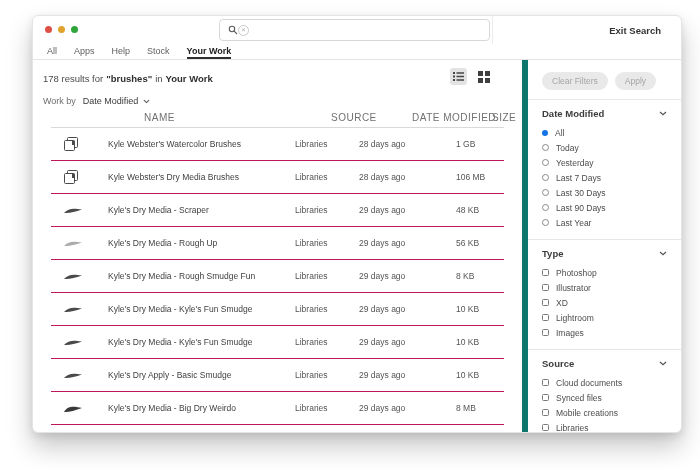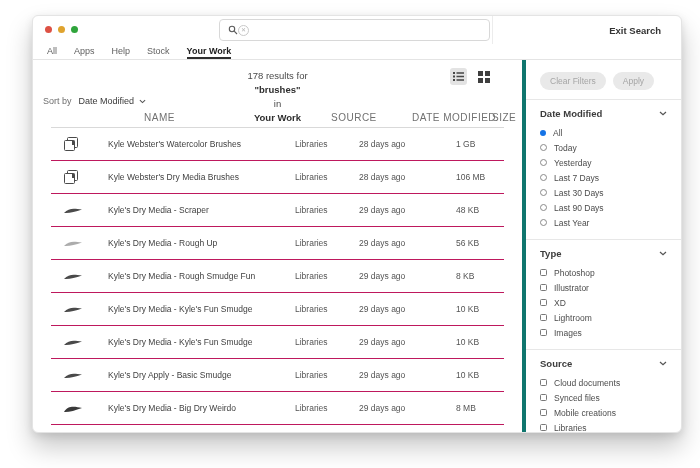--- a/index.html
+++ b/index.html
@@ -28,21 +28,21 @@
   
   .tabbar { height:16px; border-bottom:1px solid #e4e4e4; padding-left:14px; display:flex; gap:17px; }
   .tab { height:100%; display:flex; align-items:center; font-size:9px; color:#5f5f5f;
          border-bottom:2px solid transparent; }
   .tab.active { color:#222; font-weight:bold; border-bottom-color:#2f2f2f; }
 
   
   .content { display:flex; height:calc(100% - 44px); }
   .main { flex:1; position:relative; padding:0 10px; }
   .results-head { margin-top:10px; height:16px; display:flex; align-items:center; gap:3px;
-                  font-size:9.5px; color:#4a4a4a;flex-direction:column; }
+                  font-size:9.5px; color:#4a4a4a; }
   .results-head b { color:#2e2e2e; }
   .view-toggles { position:absolute; top:8px; right:30px; display:flex; gap:8px; align-items:center; }
   .list-btn { width:17px; height:17px; background:#e3e3e3; border-radius:3px;
               display:flex; align-items:center; justify-content:center; }
   .grid-btn { width:17px; height:17px; display:flex; align-items:center; justify-content:center; }
   .sort-row { margin-top:8px; height:14px; display:flex; align-items:center; gap:7px; font-size:9px; }
   .sort-label { color:#6e6e6e; }
   .sort-value { color:#3a3a3a; display:flex; align-items:center; gap:5px; }
 
   .table { margin:4px 8px 0; }
@@ -50,21 +50,21 @@
   .thead span { position:absolute; bottom:4px; font-size:10px; letter-spacing:.5px; color:#707070;padding-left:36px; }
   .row { position:relative; height:33px; border-bottom:1px solid #be185d; }
   .cell { position:absolute; top:50%; transform:translateY(-50%); font-size:8.5px; color:#3f3f3f; }
   .c-icon { left:12px; display:flex; align-items:center; }
   .c-name { left:57px; } .c-src { left:244px; color:#545454; }
   .c-date { left:308px; color:#545454; } .c-size { left:405px; color:#545454; }
   .h-name { left:57px; } .h-src { left:244px; } .h-date { left:325px; } .h-size { left:405px; }
   .row.faint .c-icon svg { opacity:.45; }
 
   
-  .sidebar { width:159px; border-left:4px solid #0f766e; padding:12px 14px 0; font-size:8.5px; }
+  .sidebar { width:159px; border-left:6px solid #0f766e; padding:12px 14px 0; font-size:8.5px; }
   .filter-buttons { display:flex; gap:7px; }
   .pill { background:#e9e9e9; color:#a5a5a5; font-size:8.5px; padding:4px 10px;
           border-radius:10px; border:none; font-family:inherit; }
   .sb-divider { height:1px; background:#e7e7e7; margin:9px -14px 0; }
   .section-head { display:flex; justify-content:space-between; align-items:center;
                   margin:8px 0 6px; font-size:9.5px; font-weight:bold; color:#3c3c3c; }
   .option { display:flex; align-items:center; gap:7px; height:15px; color:#4c4c4c; }
   .radio { width:7px; height:7px; border:1px solid #8a8a8a; border-radius:50%; flex:none; }
   .radio.checked { width:3px; height:3px; border:3px solid #1473e6; }
   .checkbox { width:7px; height:7px; border:1px solid #787878; border-radius:1.5px; flex:none; }
@@ -129,21 +129,21 @@
             <g fill="#3f3f3f">
                 <rect x="0" y="0" width="5" height="5"></rect>
                 <rect x="7" y="0" width="5" height="5"></rect>
             <rect x="0" y="7" width="5" height="5"></rect>
                 <rect x="7" y="7" width="5" height="5"></rect>
               </g>
           </svg>
         </span>
       </div>
       <div class="sort-row">
-        <span class="sort-label">Sort by</span>
+        <span class="sort-label">Work by</span>
         <span class="sort-value">
           <span>Date Modified</span>
           <svg class="chev" width="7" height="5" viewBox="0 0 8 5">
               <path d="M1 1 L4 3.8 L7 1" stroke="#555" fill="none" stroke-width="1.2"></path>
             </svg>
         </span>
       </div>
 
       <div class="table">
         <div class="thead">

